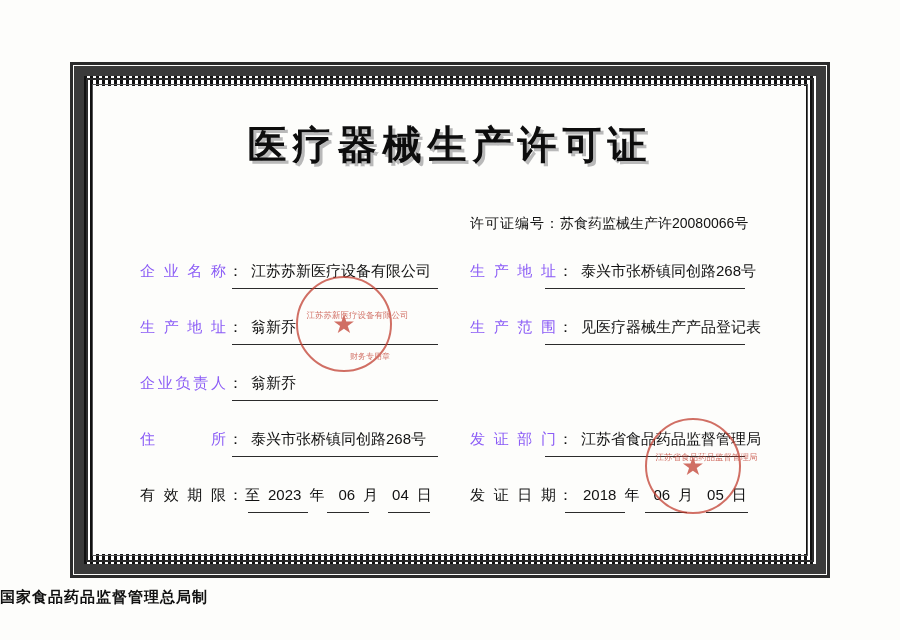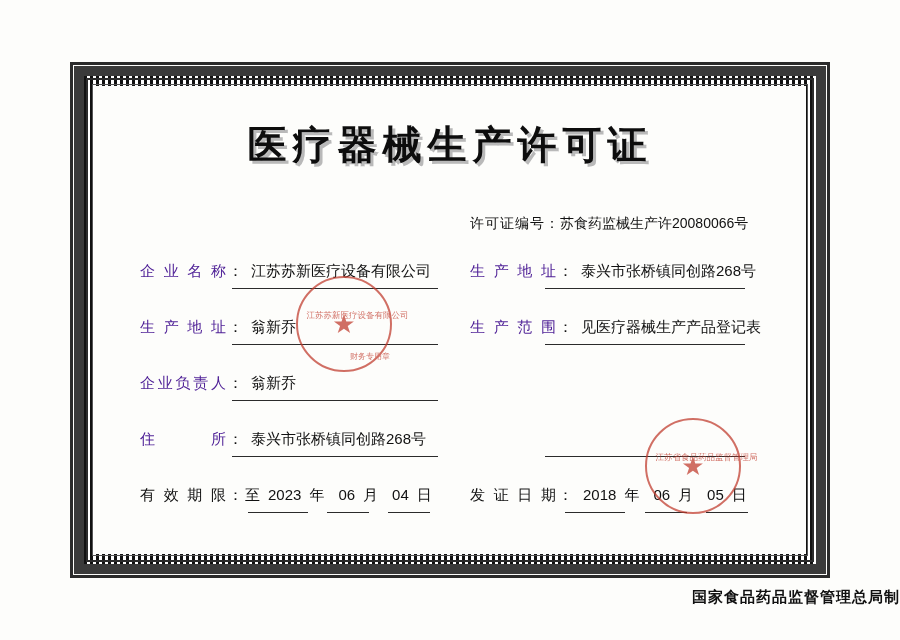--- a/index.html
+++ b/index.html
@@ -104,21 +104,21 @@
     height: 640px;
   }
   .field {
     position: absolute;
     font-size: 15px;
     color: #111;
     white-space: nowrap;
   }
   .field .label {
     display: inline-block;
-    color: #4c1d95;
+    color: #8b5cf6;
     font-weight: normal;
   }
   .field .value {
     display: inline-block;
     margin-left: 6px;
     color: #111;
   }
   .label-wide {
     display: inline-block;
     width: 86px;
@@ -142,21 +142,21 @@
   }
   .date-row .num { margin: 0 8px; }
   .date-row .unit { margin-right: 6px; }
 
   
   .footer {
     position: absolute;
     left: 0;
     top: 588px;
     width: 900px;
-    text-align: right;
+    text-align: left;
     font-size: 15px;
     font-weight: bold;
     color: #111;
     letter-spacing: 1px;
   }
 
   
   .seal {
     position: absolute;
     border-radius: 50%;
@@ -252,20 +252,23 @@
     <div class="field" style="left:470px; top:262px;">
       <span class="label label-wide">生产地址</span><span class="colon">：</span><span class="value">泰兴市张桥镇同创路268号</span>
     </div>
     <div class="rule" style="left:545px; top:288px; width:200px;"></div>
 
     <div class="field" style="left:470px; top:318px;">
       <span class="label label-wide">生产范围</span><span class="colon">：</span><span class="value">见医疗器械生产产品登记表</span>
     </div>
     <div class="rule" style="left:545px; top:344px; width:200px;"></div>
 
+    <div class="field" style="left:470px; top:430px;">
+      <span class="label label-wide">发证部门</span><span class="colon">：</span><span class="value">江苏省食品药品监督管理局</span>
+    </div>
     <div class="rule" style="left:545px; top:456px; width:200px;"></div>
 
     <div class="date-row" style="left:140px; top:486px;">
       <span class="label label-wide">有效期限</span><span class="colon">：</span><span>至</span><span class="num">2023</span><span class="unit">年</span><span class="num">06</span><span class="unit">月</span><span class="num">04</span><span class="unit">日</span>
     </div>
     <div class="rule" style="left:248px; top:512px; width:60px;"></div>
     <div class="rule" style="left:327px; top:512px; width:42px;"></div>
     <div class="rule" style="left:388px; top:512px; width:42px;"></div>
 
     <div class="date-row" style="left:470px; top:486px;">

